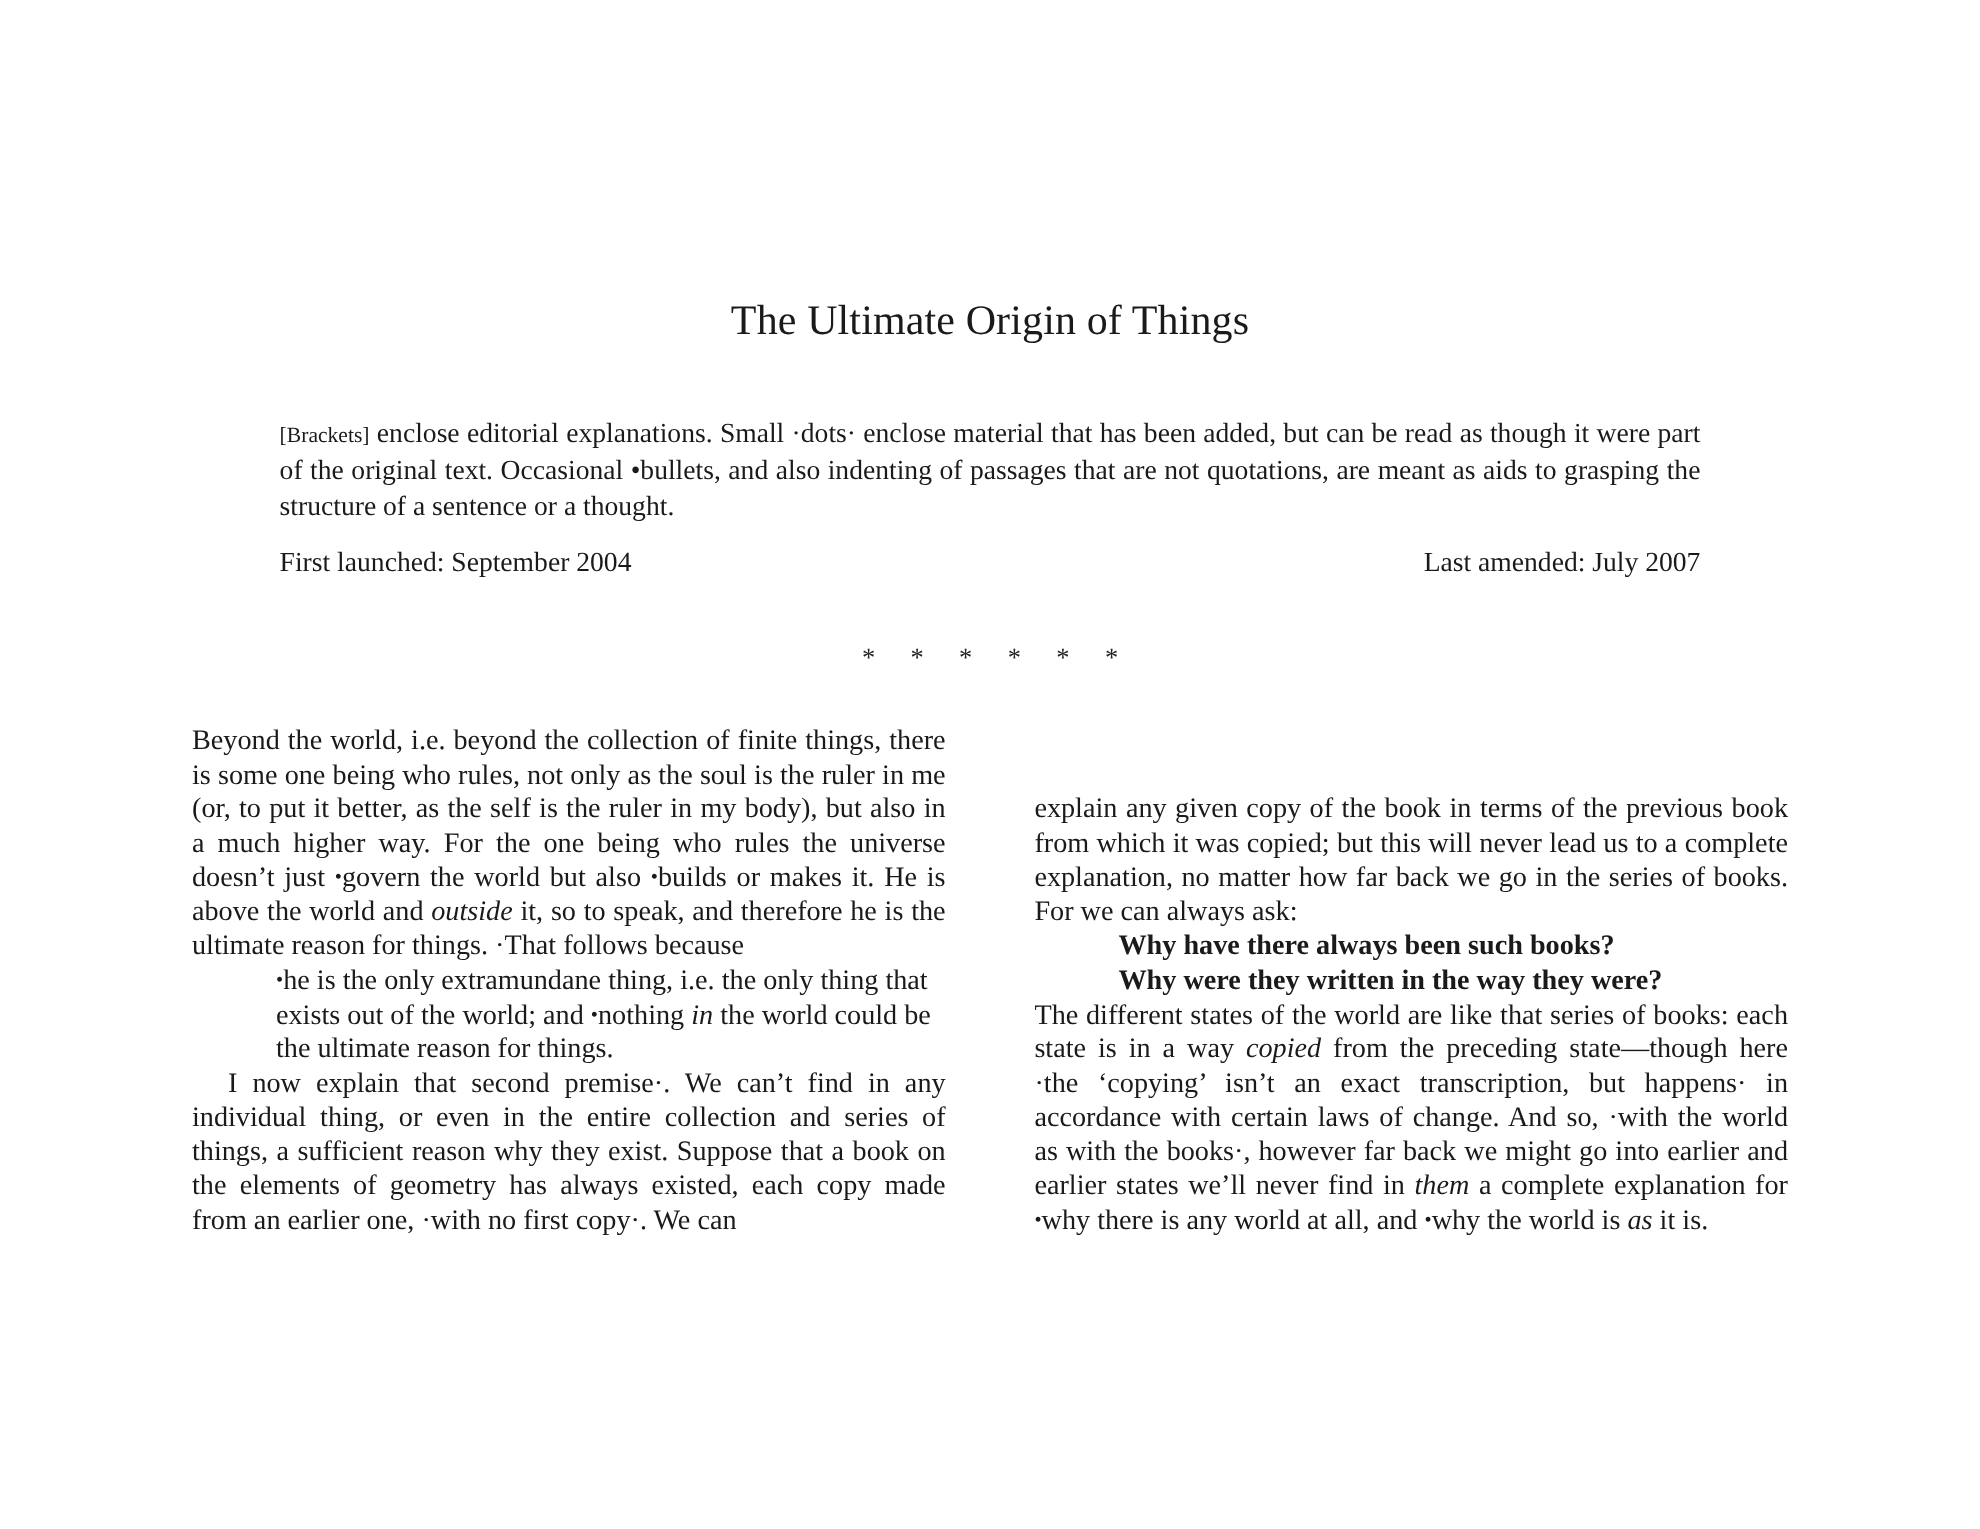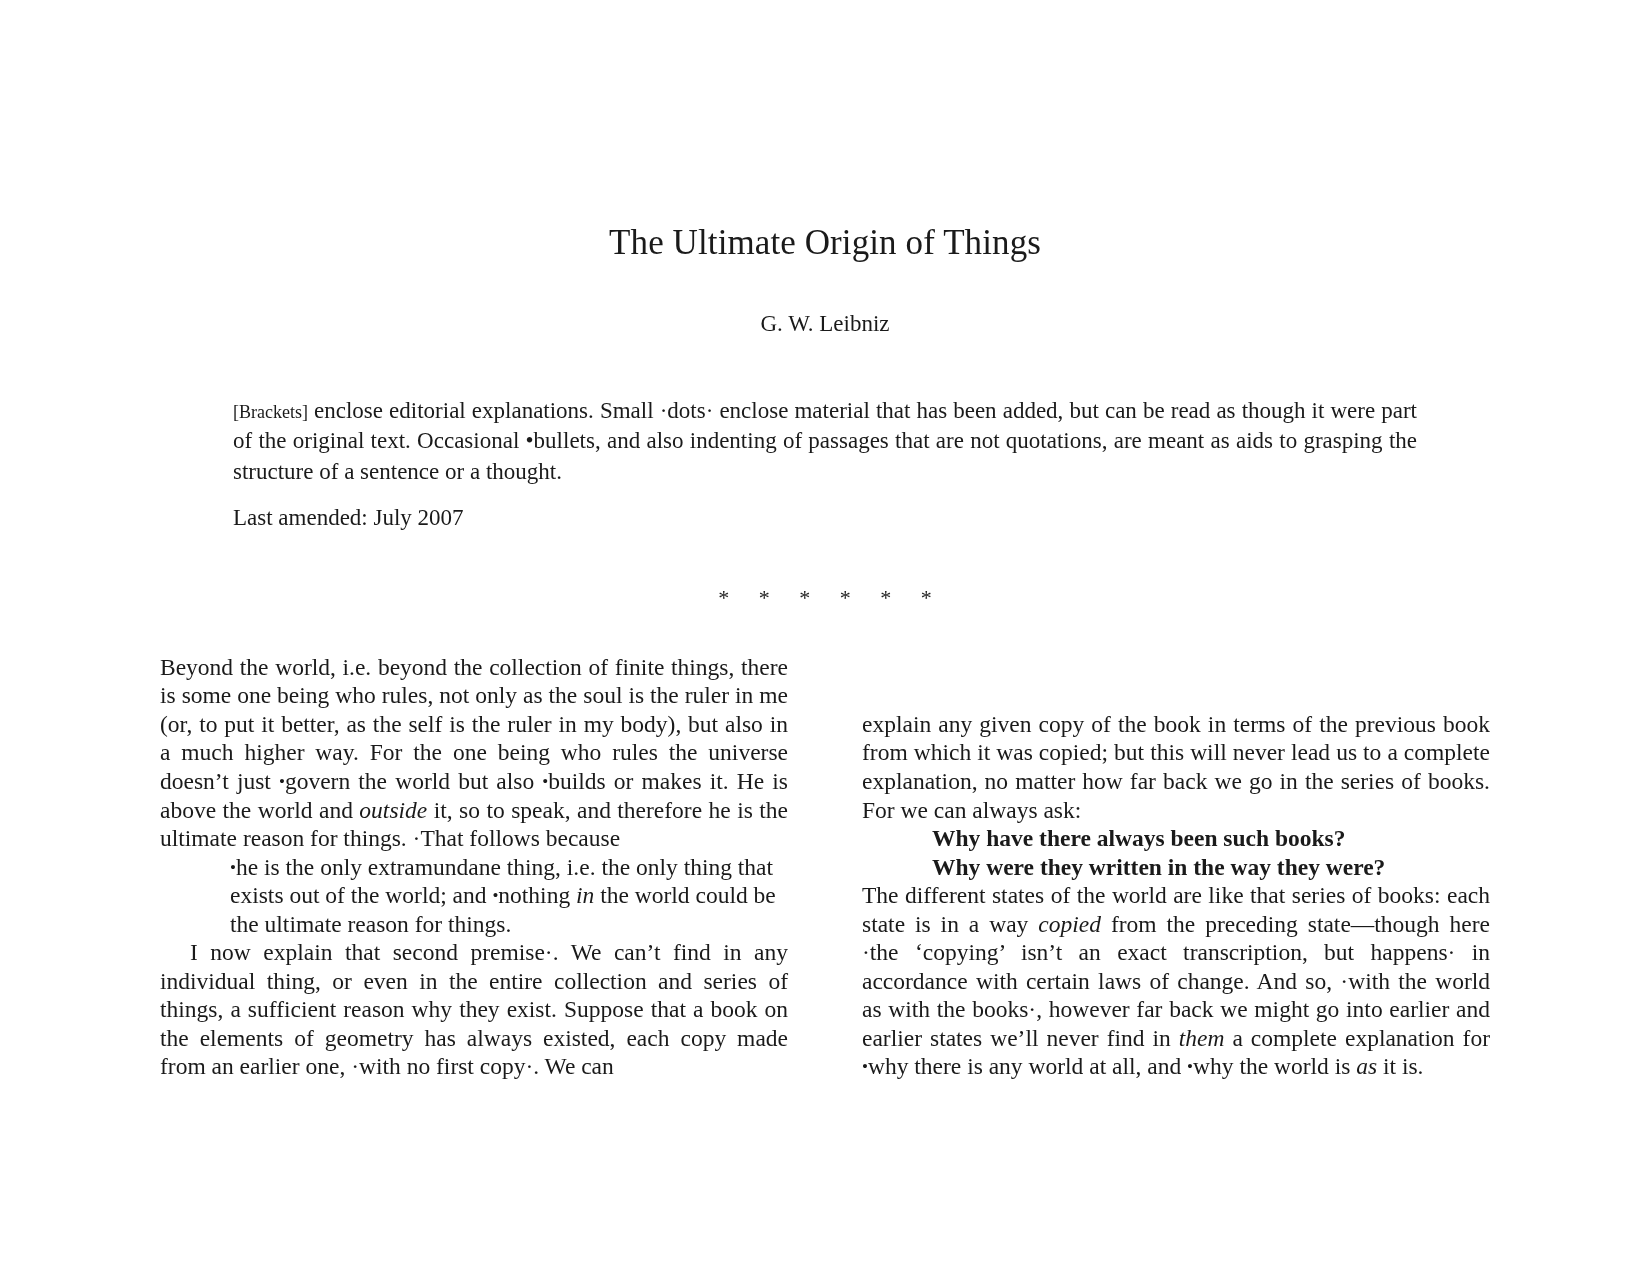--- a/index.html
+++ b/index.html
@@ -12,20 +12,21 @@
     height: 1274px;
     font-family: "Liberation Serif", "DejaVu Serif", serif;
     color: #1a1a1a;
     overflow: hidden;
   }
   .page {
     position: relative;
     width: 1650px;
     height: 962px;
     box-sizing: border-box;
+    margin-top: 24px;
   }
 
   
   .title {
     text-align: center;
     font-size: 35px;
     font-weight: normal;
     letter-spacing: 0.1px;
     margin: 0;
     padding-top: 222px;
@@ -119,27 +120,27 @@
   em {
     font-style: italic;
   }
 </style>
 </head>
 <body>
 
 <div class="page">
 
   <h1 class="title">The Ultimate Origin of Things</h1>
-  <div class="author">G. W. Leibniz</div>
 
   <div class="frontmatter">
 
     <div class="conventions"><span class="smallcaps-brackets">[Brackets]</span><span> enclose editorial explanations. Small ·dots· enclose material that has been added, but can be read as though it were part of the original text. Occasional •bullets, and also indenting of passages that are not quotations, are meant as aids to grasping the structure of a sentence or a thought.</span></div>
 
     <div class="dates">
+      <span>First launched: September 2004</span>
       <span>Last amended: July 2007</span>
     </div>
   </div>
 
   <div class="stars">* * * * * *</div>
 
   <div class="columns">
 
     <div class="col">
       <p><span>Beyond the world, i.e. beyond the collection of finite things, there is some one being who rules, not only as the soul is the ruler in me (or, to put it better, as the self is the ruler in my body), but also in a much higher way. For the one being who rules the universe doesn’t just </span><span class="bullet">•</span><span>govern the world but also </span><span class="bullet">•</span><span>builds or makes it. He is above the world and </span><em>outside</em><span> it, so to speak, and therefore he is the ultimate reason for things. ·That follows because</span></p>

